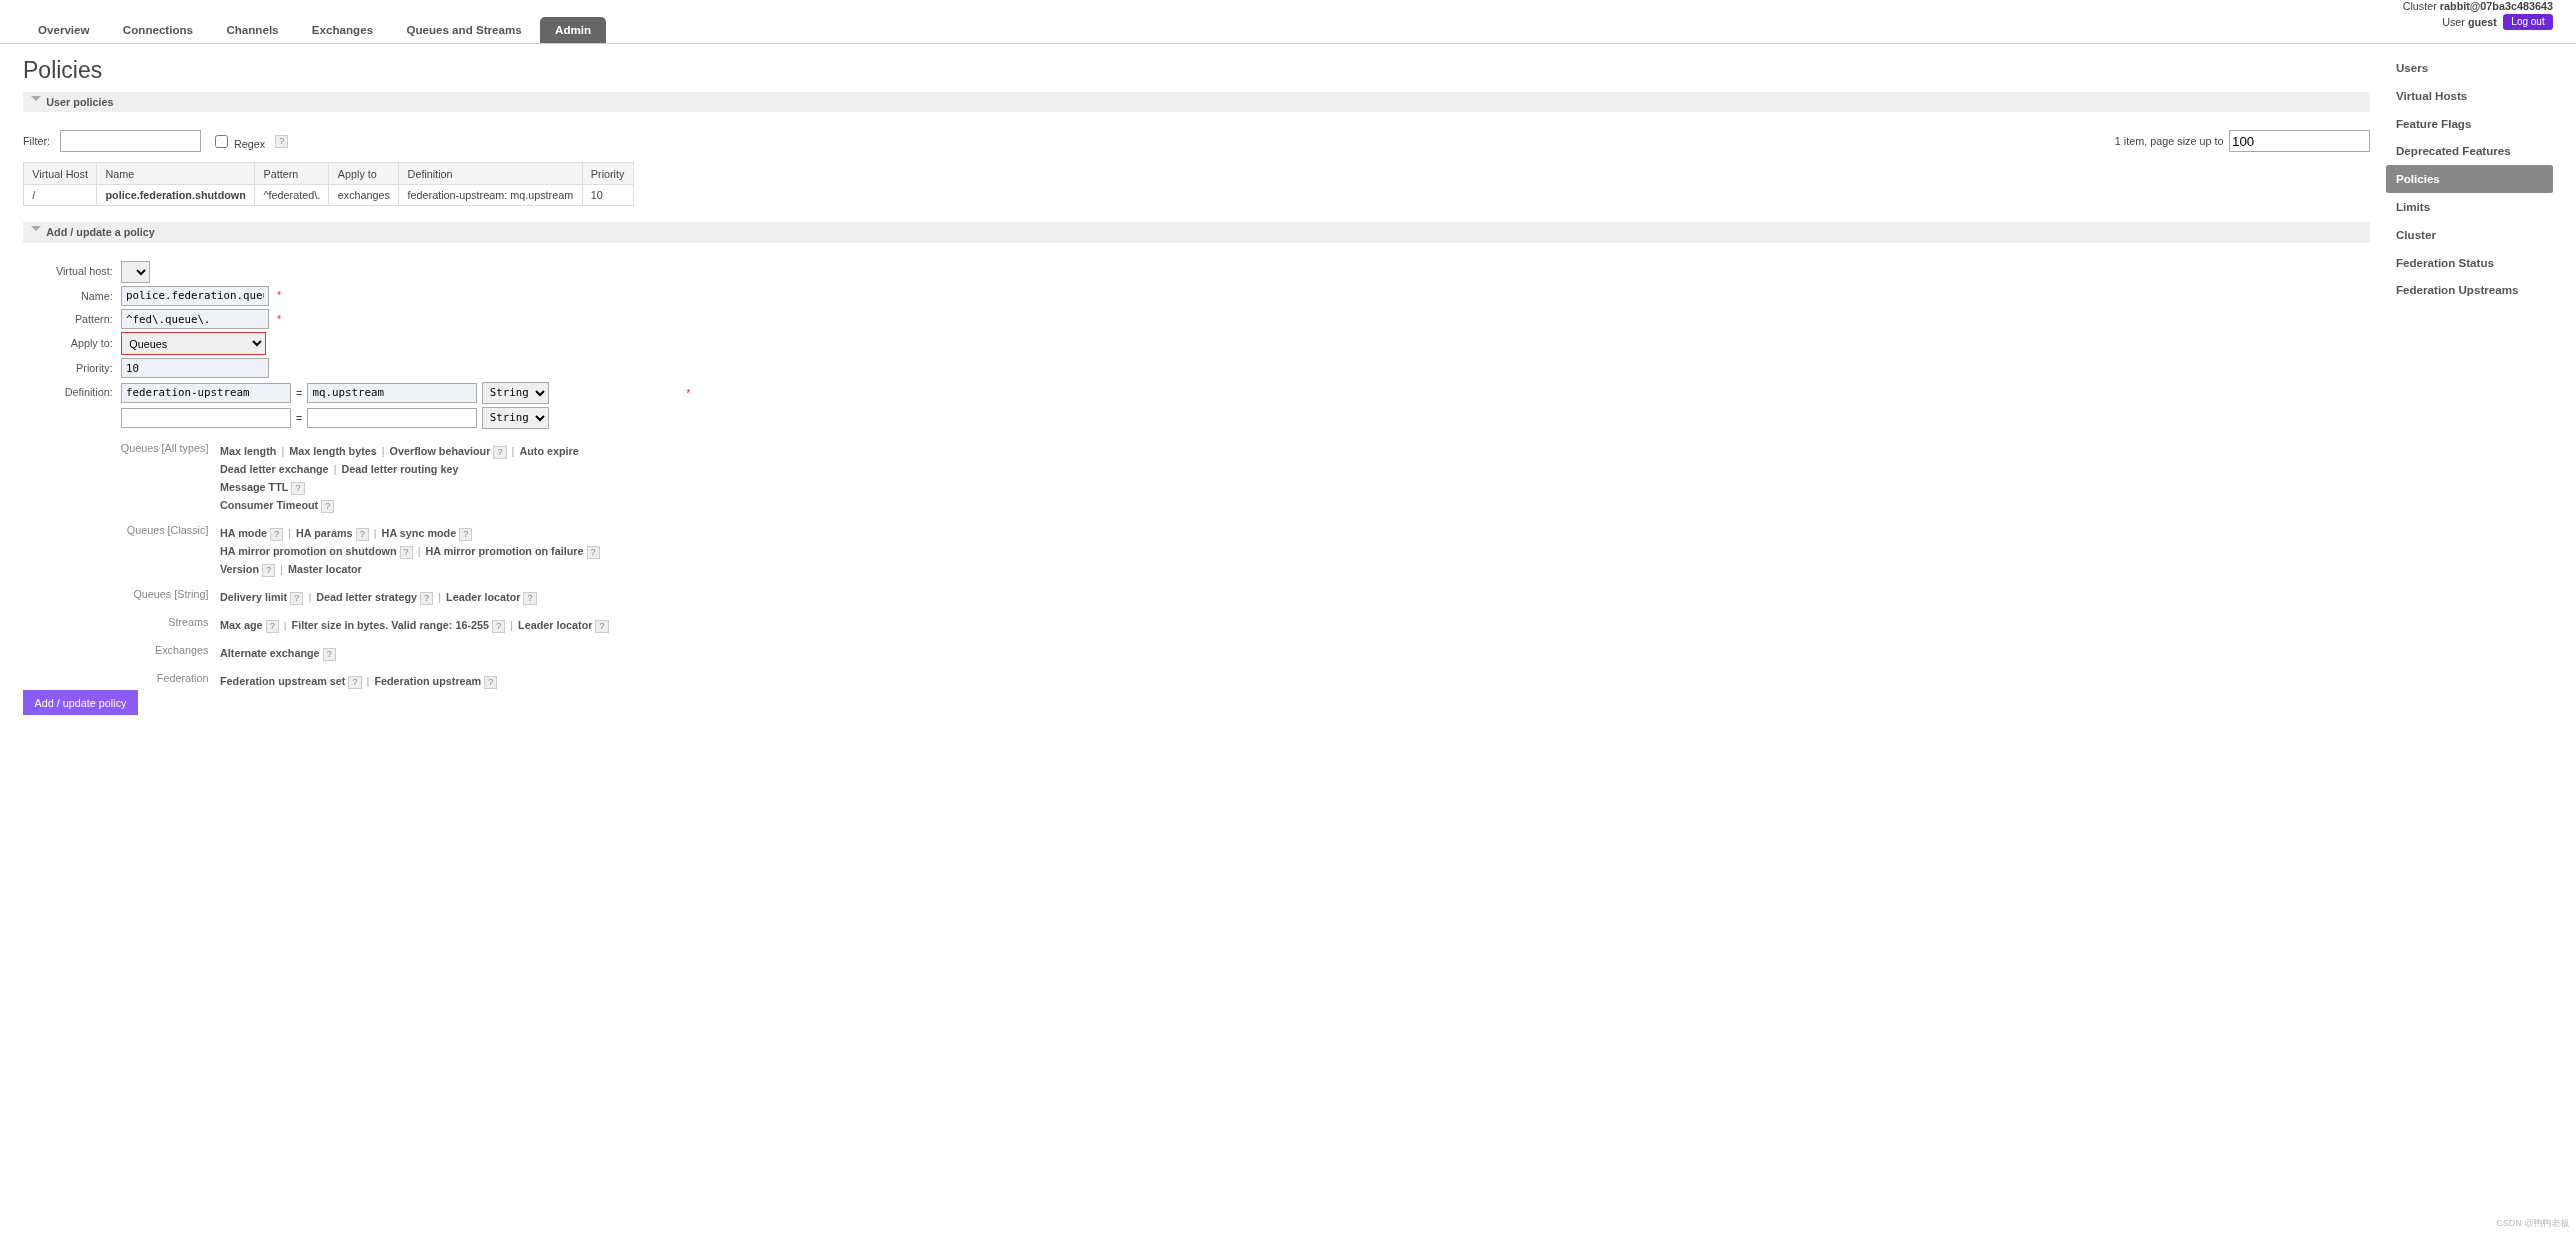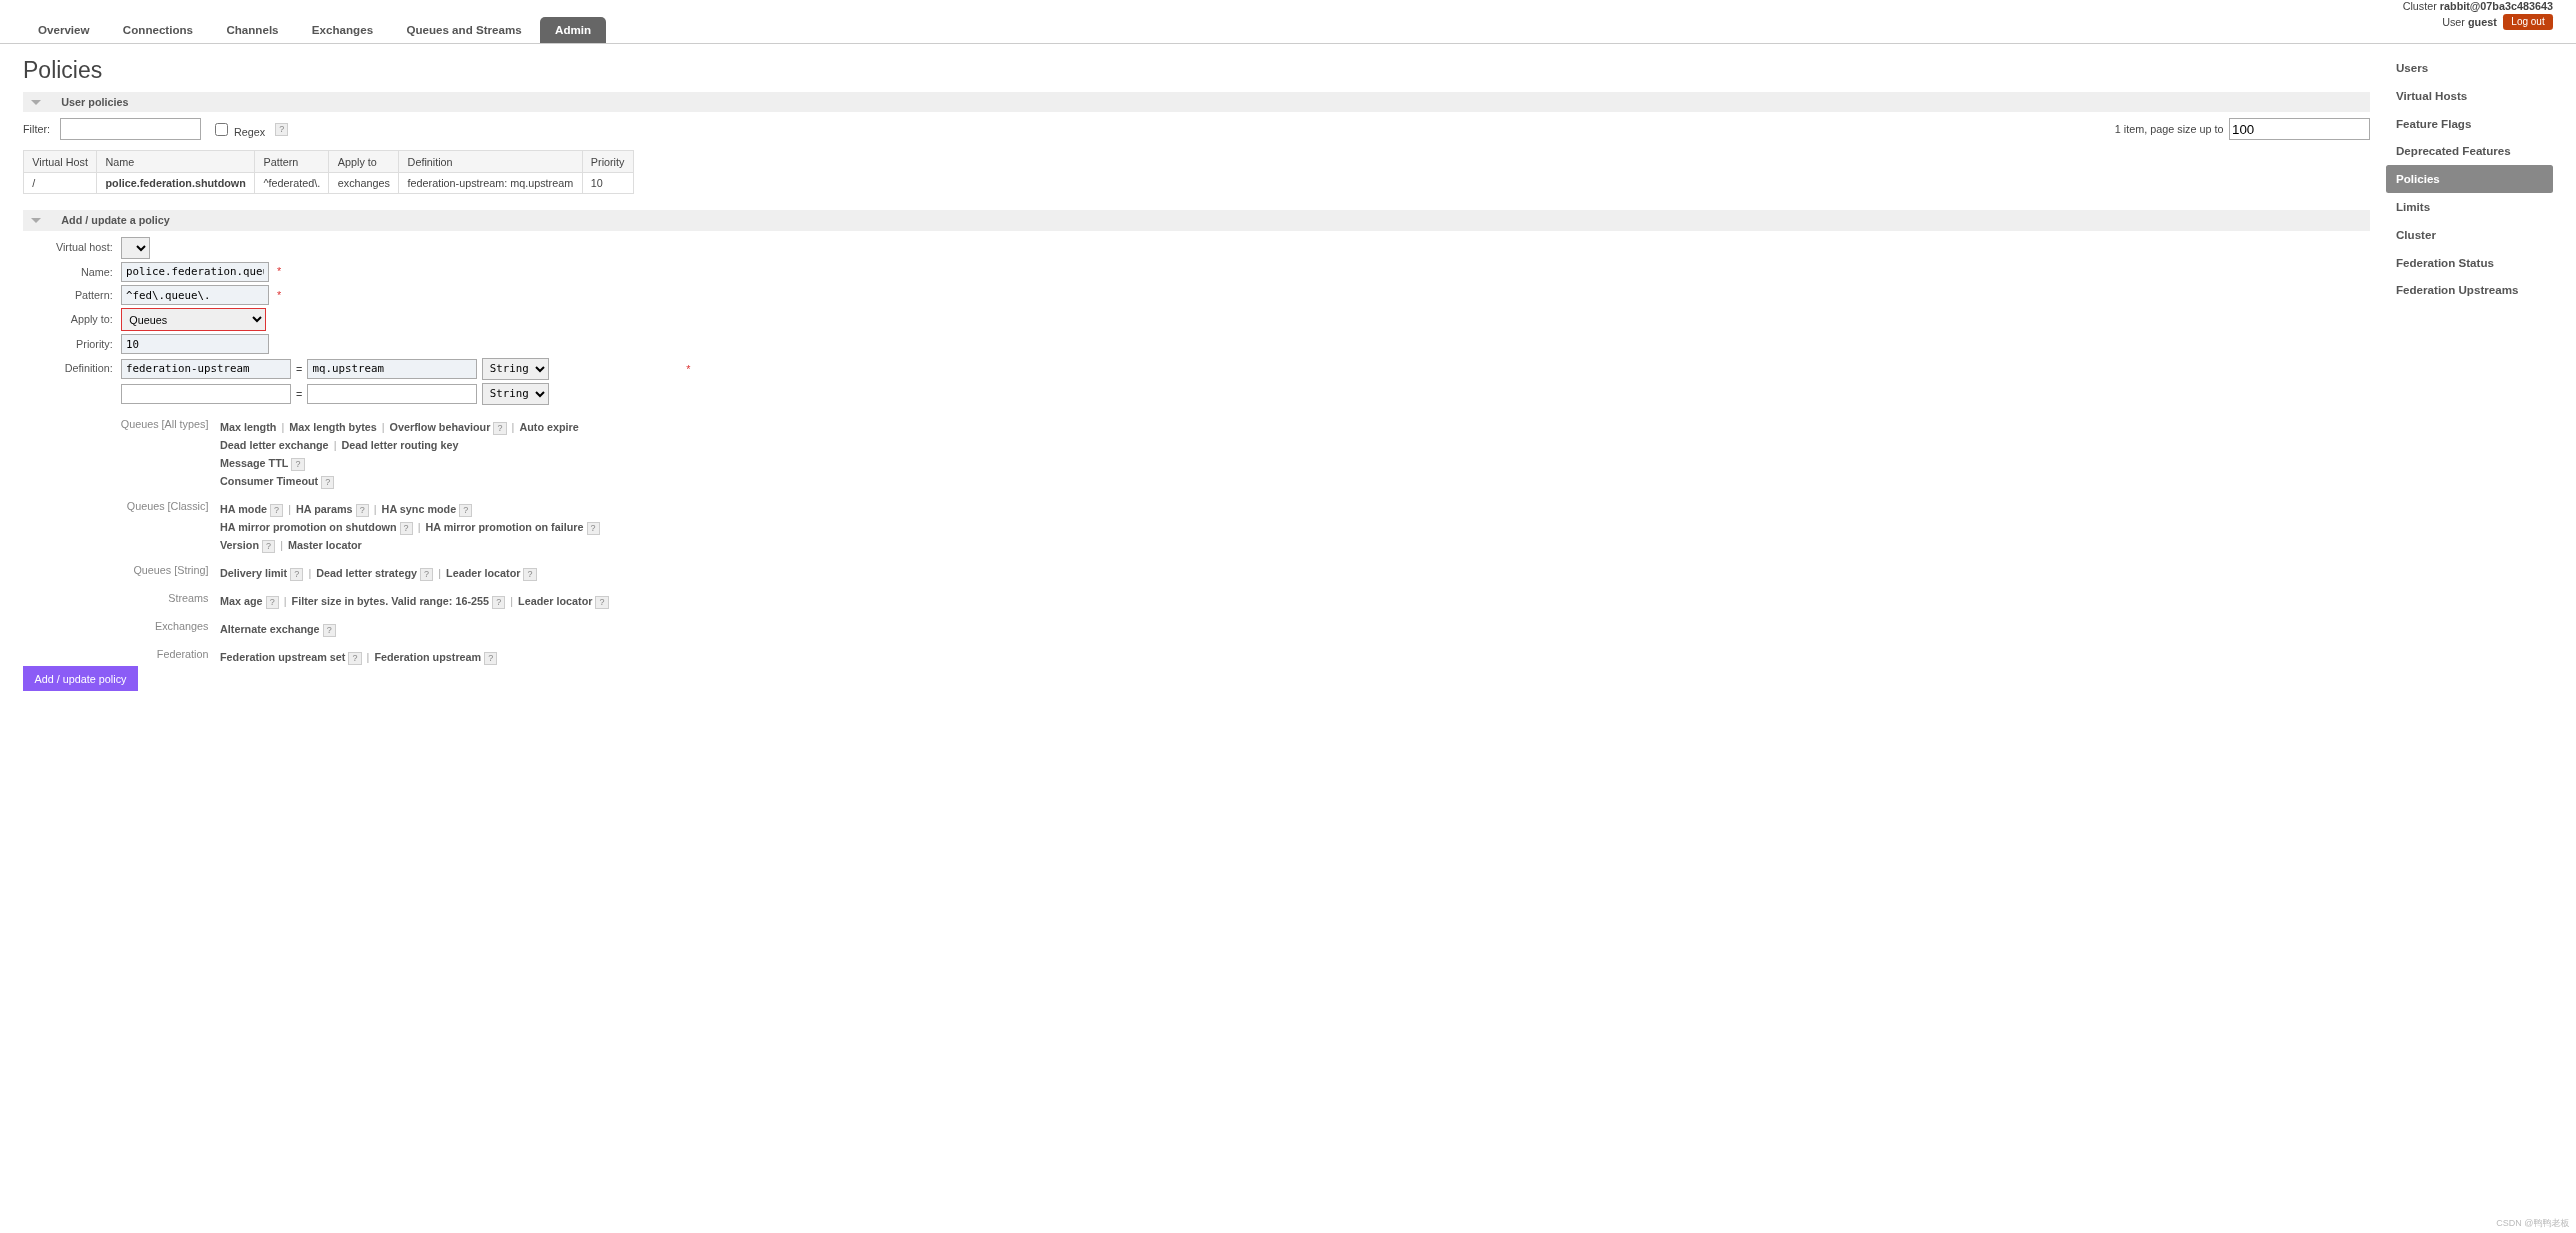--- a/index.html
+++ b/index.html
@@ -15,21 +15,21 @@
     position: absolute;
     top: 0;
     right: 23px;
     text-align: right;
     font-size: 10.8px;
   }
   .top-right .cluster { font-weight: normal; }
   .top-right .cluster b { font-weight: bold; }
   .top-right .user-line { margin-top: 1.7px; }
   .logout-btn {
-    background: #c2410c;
+    background: #6d28d9;
     color: #fff;
     border: none;
     border-radius: 3.3px;
     padding: 2.5px 8.3px;
     font-size: 10px;
     cursor: pointer;
     margin-left: 3.3px;
   }
   .tabs {
     display: flex;
@@ -59,23 +59,23 @@
     font-weight: normal;
     color: #444;
     margin: 5px 0 8.3px 0;
   }
   .section-header {
     background: #efefef;
     padding: 4.1px 8.3px;
     font-weight: bold;
     color: #555;
     display: flex;
-    align-items: center;
-    gap: 20px;
-    margin-bottom: 6px;
+    align-items: flex-start;
+    gap: 5px;
+    margin-bottom: 18px;
     cursor: pointer;
   }
   .caret-down {
     display: inline-block;
     width: 0;
     height: 0;
     border-left: 5px solid transparent;
     border-right: 5px solid transparent;
     border-top: 5.8px solid #aaa;
   }

